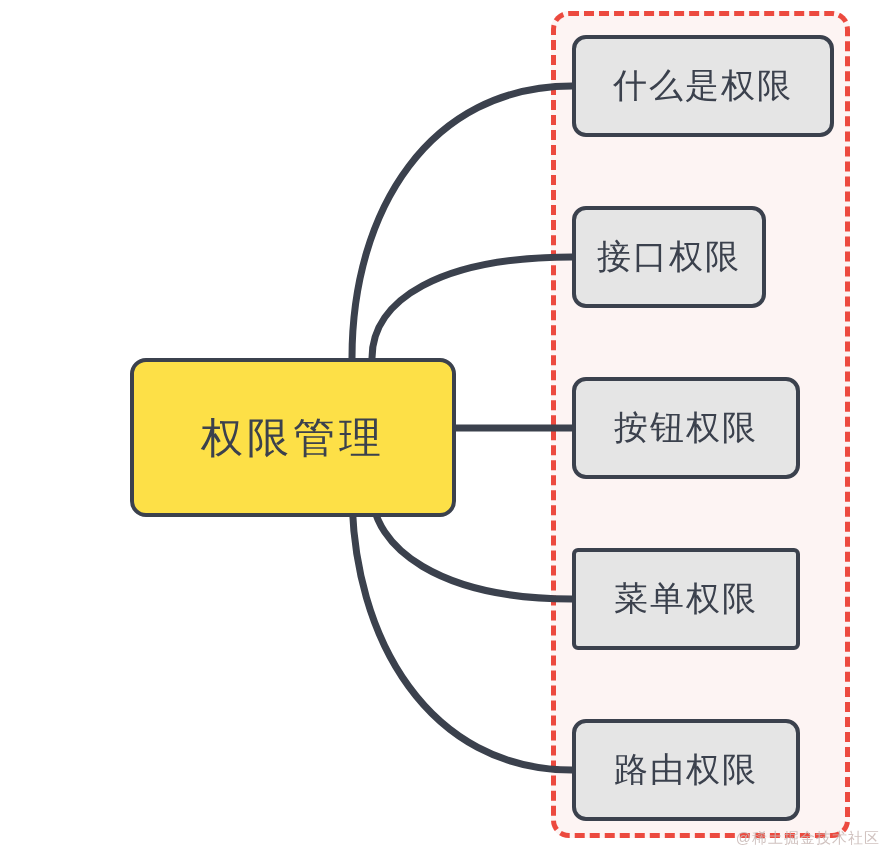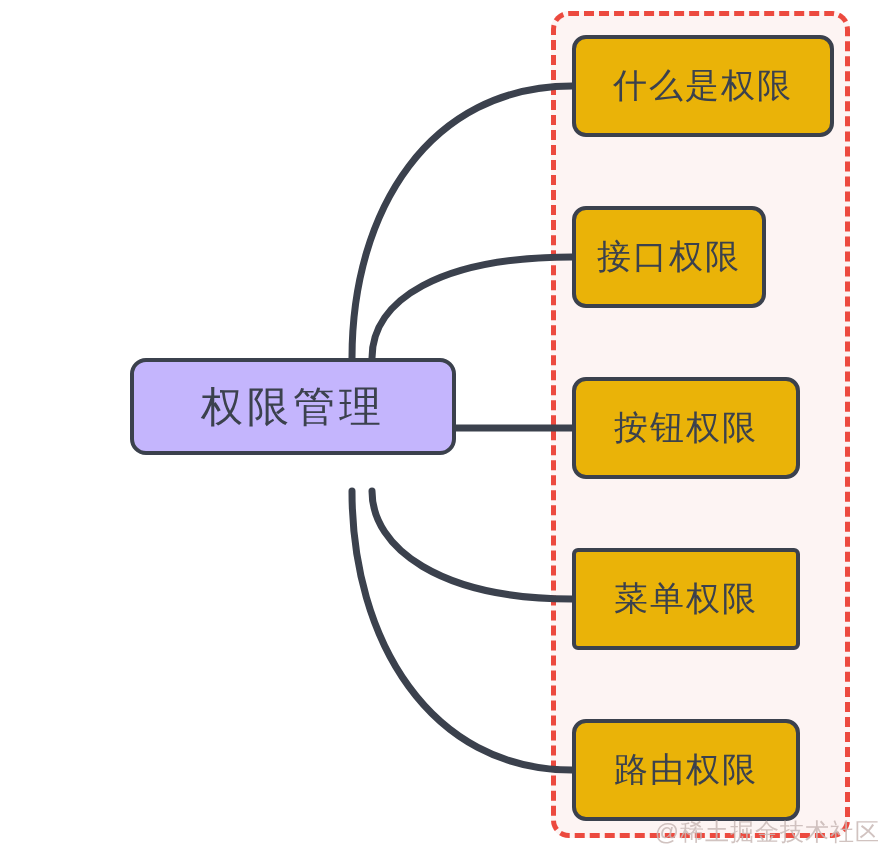--- a/index.html
+++ b/index.html
@@ -38,50 +38,50 @@
     border-radius: 18px;
   }
   .node {
     position: absolute;
     box-sizing: border-box;
     display: flex;
     align-items: center;
     justify-content: center;
     border: 4px solid #3b414d;
     border-radius: 14px;
-    background: #eab308;
+    background: #e5e5e5;
     color: #3b414d;
     letter-spacing: 2px;
     white-space: nowrap;
   }
   .node-root {
     left: 130px;
     top: 358px;
     width: 326px;
-    height: 97px;
-    background: #c4b5fd;
+    height: 159px;
+    background: #fde047;
     border-radius: 16px;
     font-size: 42px;
     letter-spacing: 4px;
   }
   .node-child {
     height: 102px;
     font-size: 34px;
   }
   .child-0 { left: 572px; top: 35px;  width: 262px; }
   .child-1 { left: 572px; top: 206px; width: 194px; }
   .child-2 { left: 572px; top: 377px; width: 228px; justify-content: center; }
   .child-3 { left: 572px; top: 548px; width: 228px; border-radius: 6px; }
   .child-4 { left: 572px; top: 719px; width: 228px; }
 
   .watermark {
     position: absolute;
     right: 6px;
     bottom: 4px;
-    font-size: 24px;
+    font-size: 15px;
     color: #c9b9b6;
     letter-spacing: 1px;
     opacity: 0.85;
     white-space: nowrap;
   }
 </style>
 </head>
 <body>
 
 <div id="canvas">

